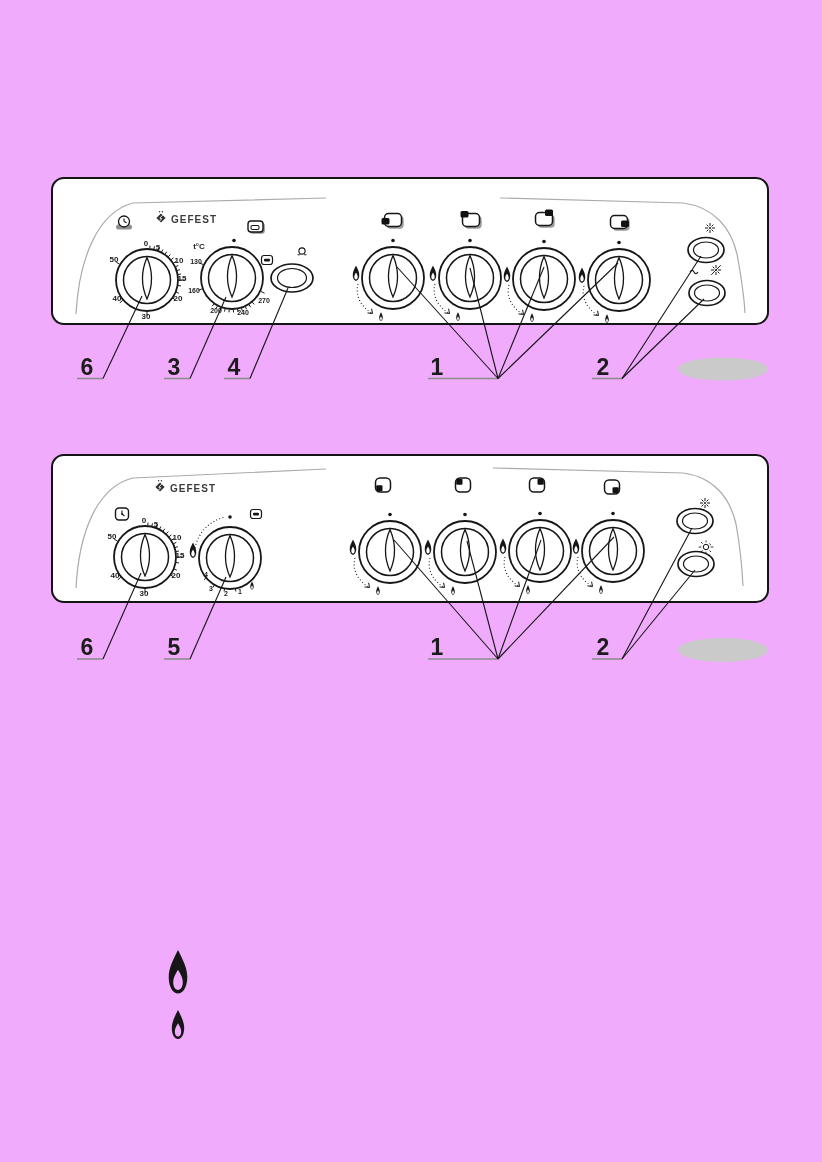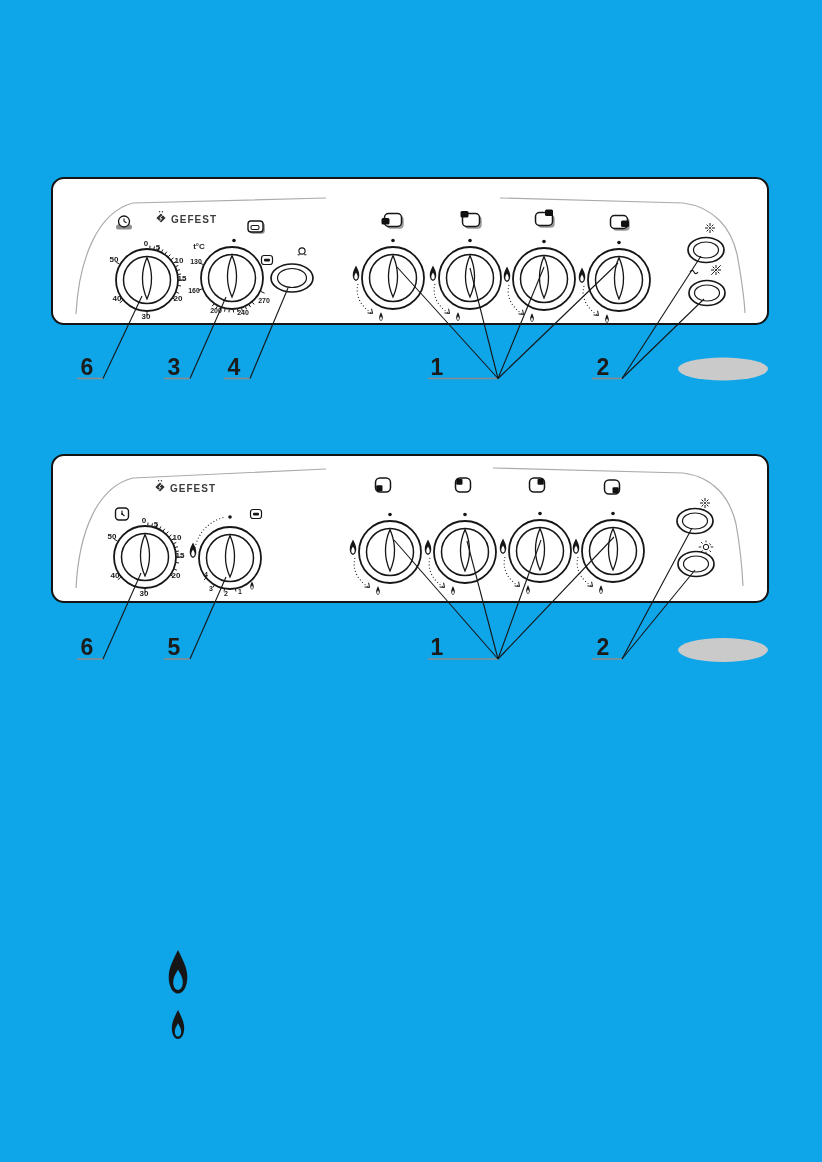--- a/index.html
+++ b/index.html
@@ -1,16 +1,16 @@
 <!DOCTYPE html>
 <html><head>
 <meta charset="utf-8">
 <style>
   html,body{margin:0;padding:0;background:#ffffff;}
-  .page{position:relative;width:822px;height:1162px;background:#0ea5e9;overflow:hidden;
+  .page{position:relative;width:822px;height:1162px;background:#f0abfc;overflow:hidden;
         font-family:"Liberation Sans",sans-serif;}
   svg{position:absolute;left:0;top:0;}
   text{fill:#1c1c1c;font-family:"Liberation Sans",sans-serif;}
   .t{text-anchor:middle;}
   .scale{font-size:8px;font-weight:700;}
   .scale-sm{font-size:7px;font-weight:700;}
   .unit{font-size:8px;font-weight:700;}
   .brand{font-size:10px;font-weight:700;letter-spacing:1px;fill:#3c3c3c;}
   .callout{font-size:23px;font-weight:700;}
   .leader{stroke:#161616;stroke-width:1.1;fill:none;}

